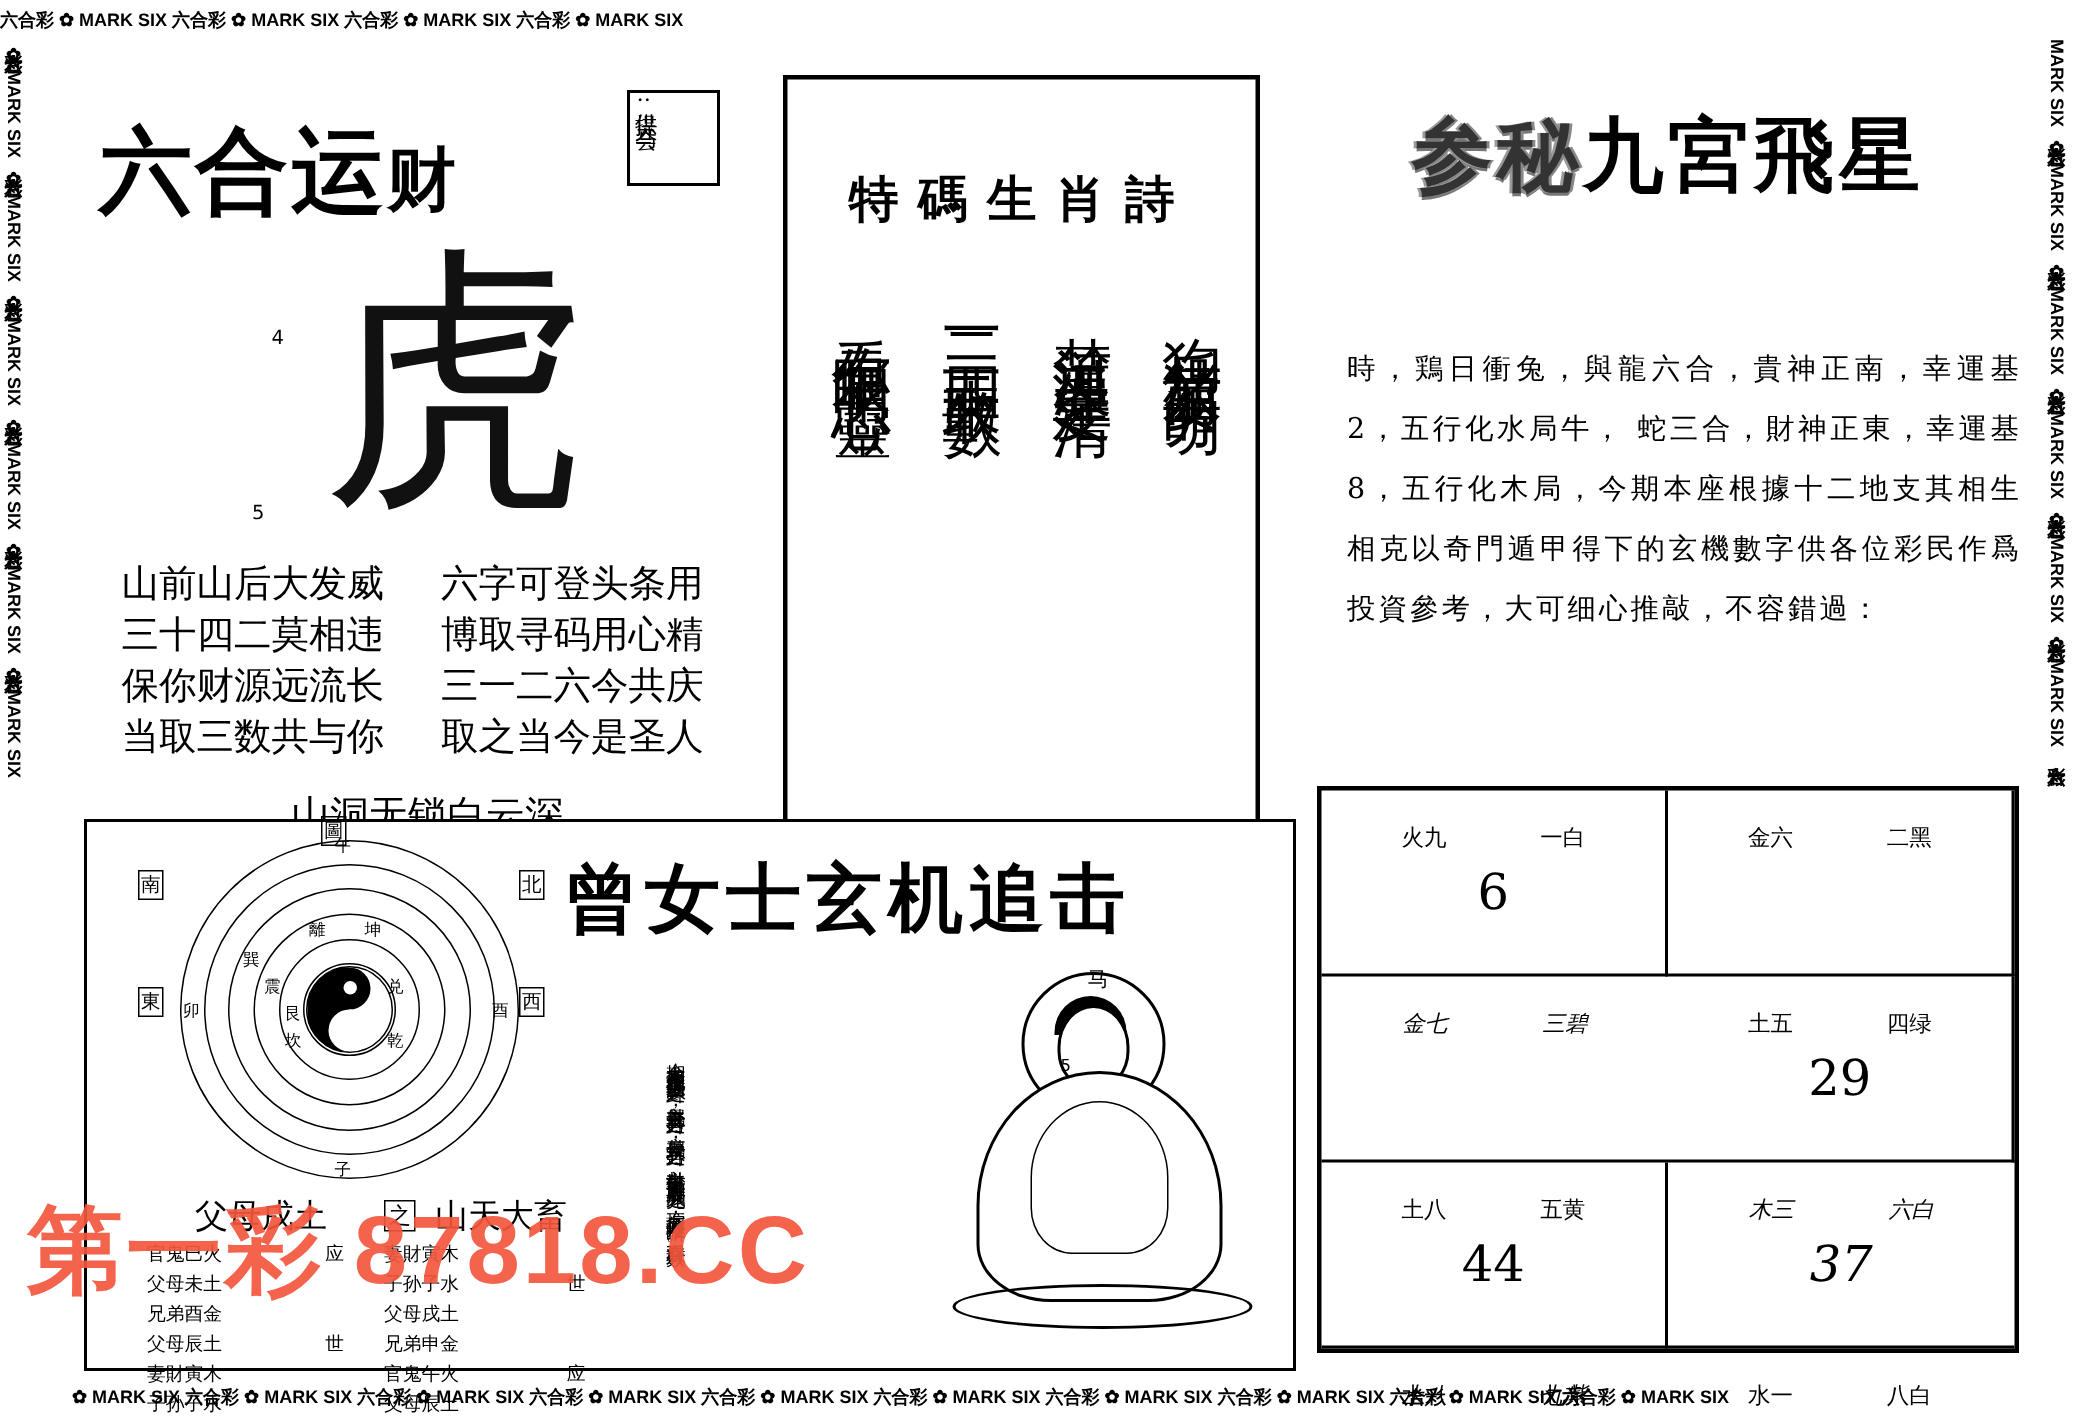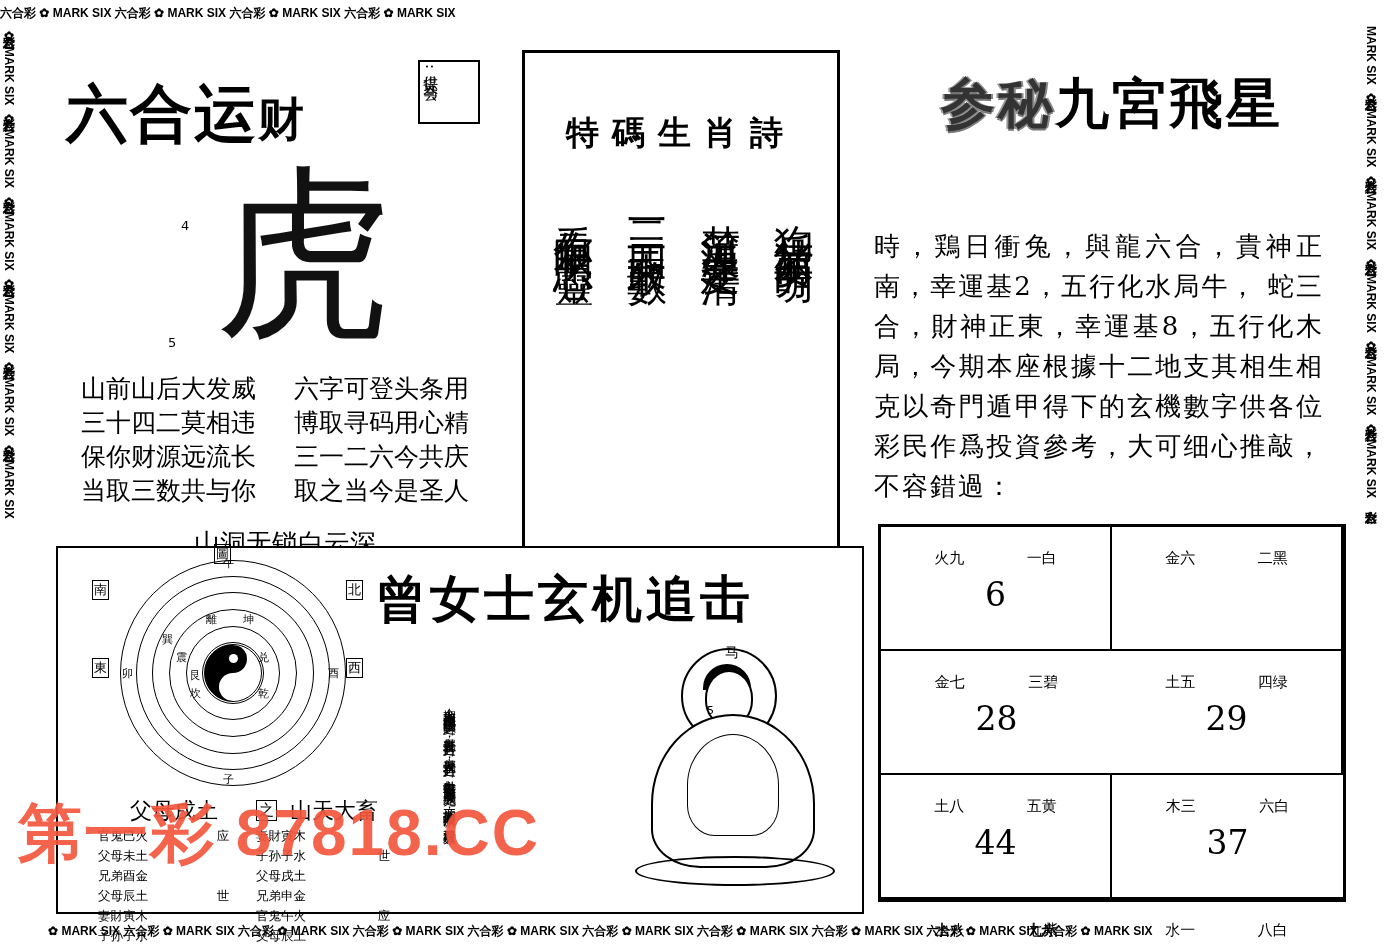--- a/index.html
+++ b/index.html
@@ -113,36 +113,36 @@
   .nine-star-title{
     position:absolute;left:10px;top:32px;width:480px;height:80px;
     font-size:54px;font-weight:bold;font-family:"DejaVu Serif", serif;
     letter-spacing:3px;white-space:nowrap;text-align:center;
   }
   .nine-star-title .fuzzy{
     color:#333;
     text-shadow:2px 0 0 #888,-2px 0 0 #999,0 2px 0 #777;
   }
   .right-text{
-    position:absolute;left:12px;top:190px;width:450px;
-    font-family:"DejaVu Serif", serif;
-    font-size:26px;line-height:40px;
+    position:absolute;left:36px;top:190px;width:450px;
+    font-family:"DejaVu Serif", serif;
+    font-size:19px;line-height:40px;
     letter-spacing:2px;
     text-align:justify;
   }
   .grid9{
     position:absolute;left:16px;top:488px;width:468px;height:378px;
     border:3px solid #000;box-sizing:border-box;
     display:grid;grid-template-columns:1fr 1fr;grid-template-rows:1fr 1fr 1fr;
   }
   .cell{
     border-right:2px solid #000;border-bottom:2px solid #000;
     position:relative;box-sizing:border-box;
   }
-  .grid9 .cell:nth-child(3n){border-right:none;}
+  .grid9 .cell:nth-child(3n){border-right:none;font-style:italic;}
   .grid9 .cell:nth-child(n+7){border-bottom:none;}
   .cell .lbl{
     position:absolute;top:22px;left:0;width:100%;
     display:flex;justify-content:space-around;padding:0 22px;
     box-sizing:border-box;
     font-size:15px;font-family:"DejaVu Serif", serif;
   }
   .cell .lbl .a{}
   .cell .lbl .b{}
   .cell .num{
@@ -333,21 +333,20 @@
         <div class="lbl">
             <span class="a">金六</span>
             <span class="b">二黑</span>
           </div>
       </div>
       <div class="cell">
         <div class="lbl">
             <span class="a">金七</span>
             <span class="b">三碧</span>
           </div>
-        <div class="num">28</div>
       </div>
       <div class="cell">
         <div class="lbl">
             <span class="a">土五</span>
             <span class="b">四绿</span>
           </div>
         <div class="num">29</div>
       </div>
       <div class="cell">
         <div class="lbl">

